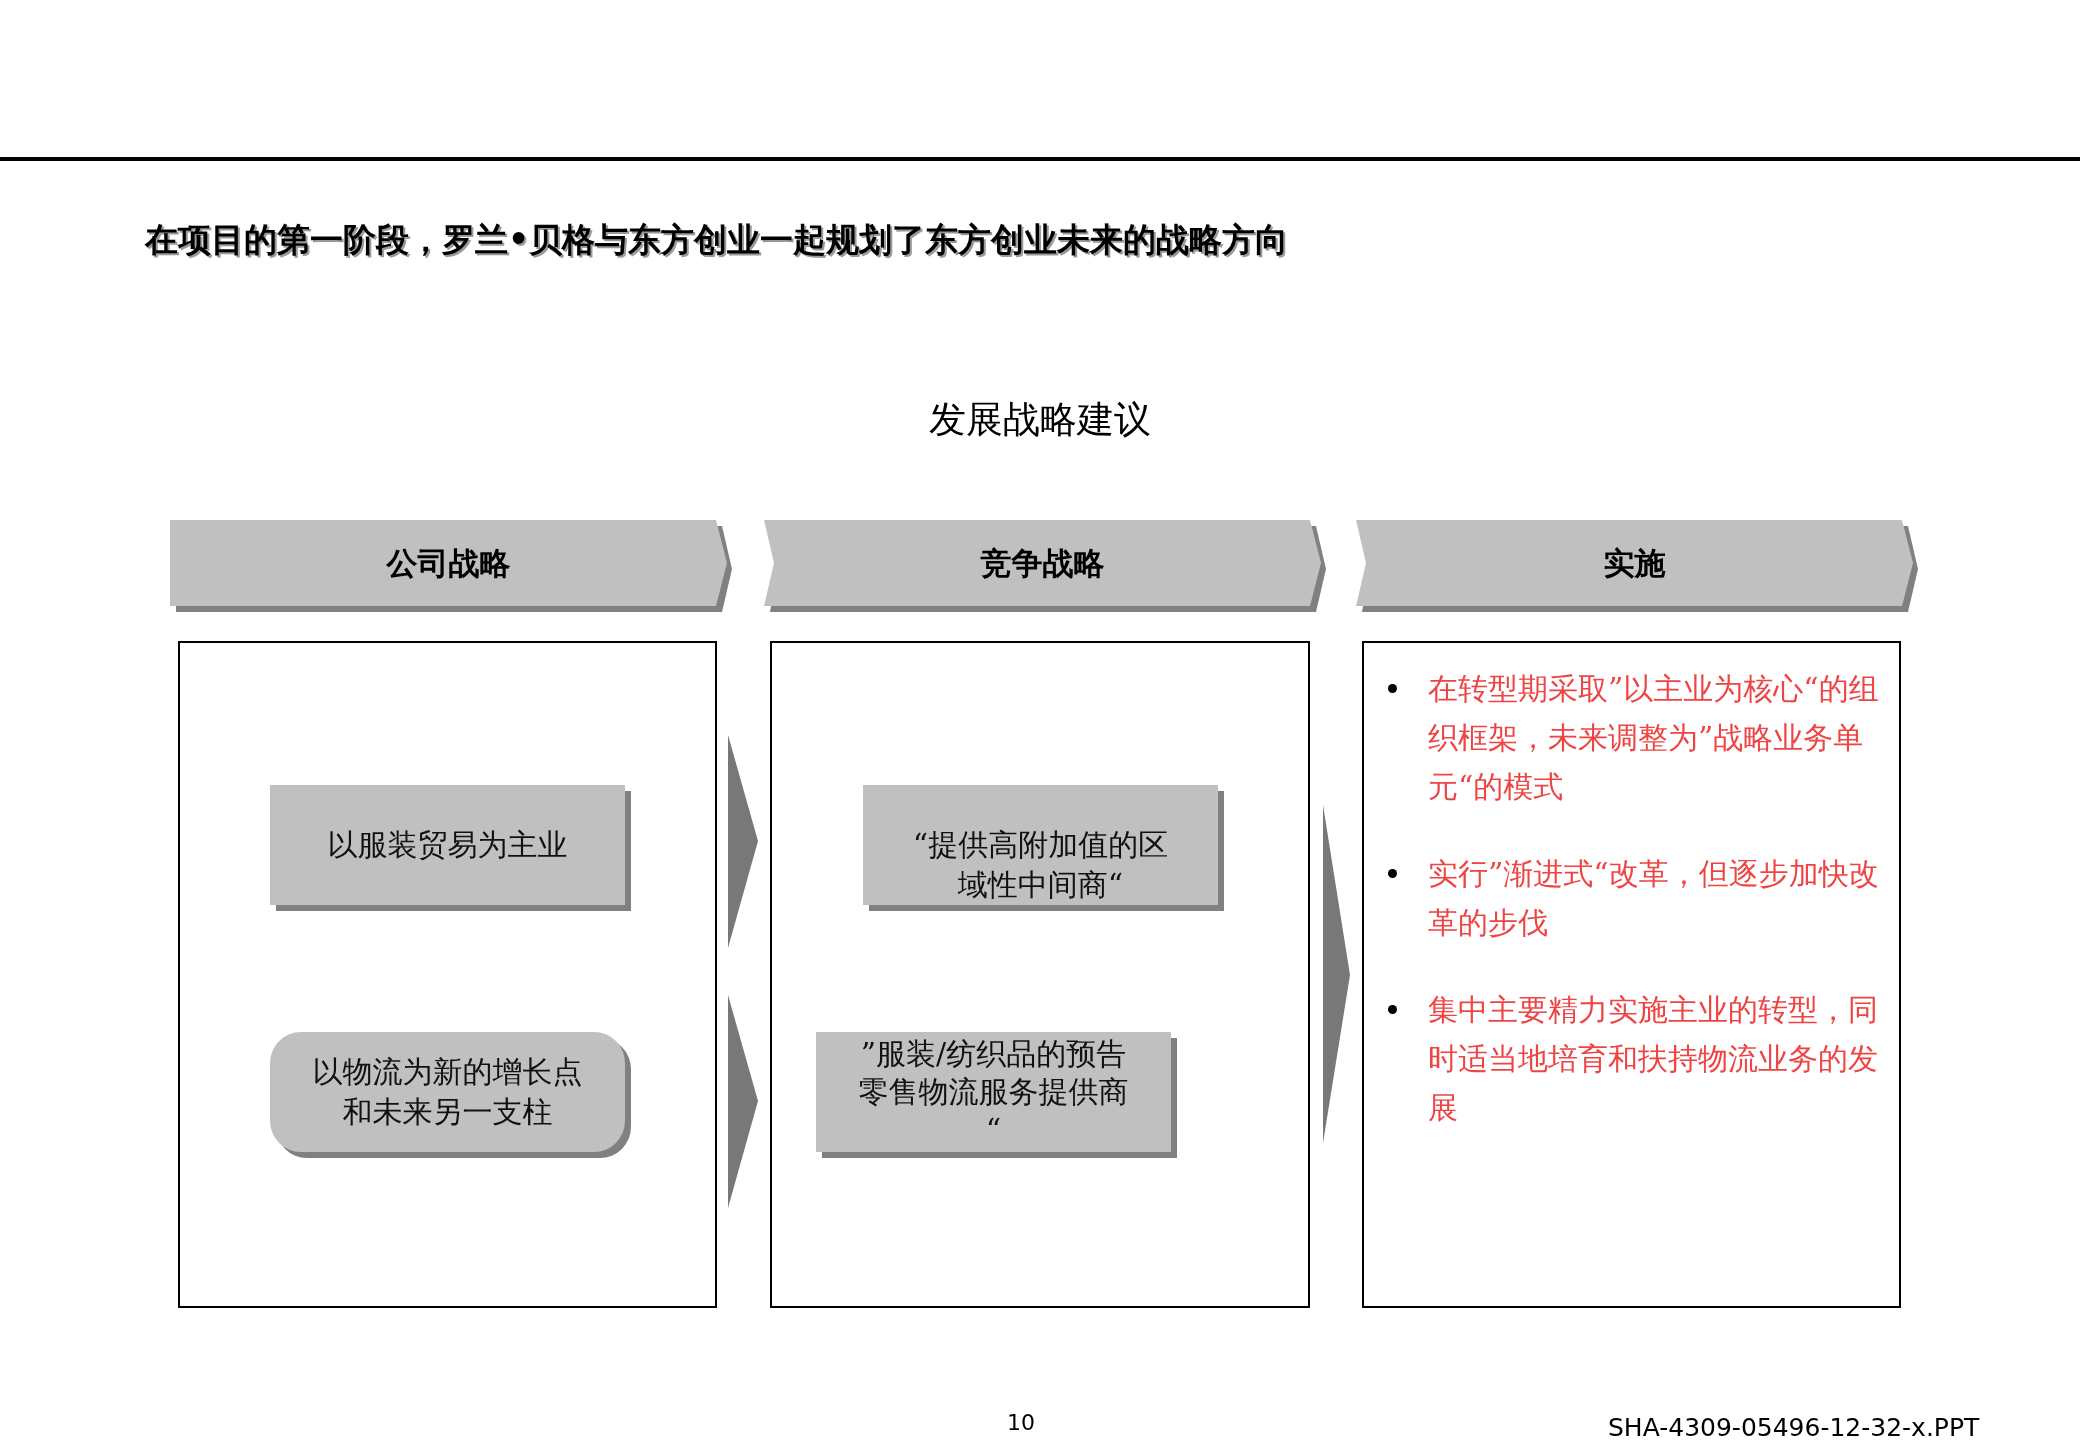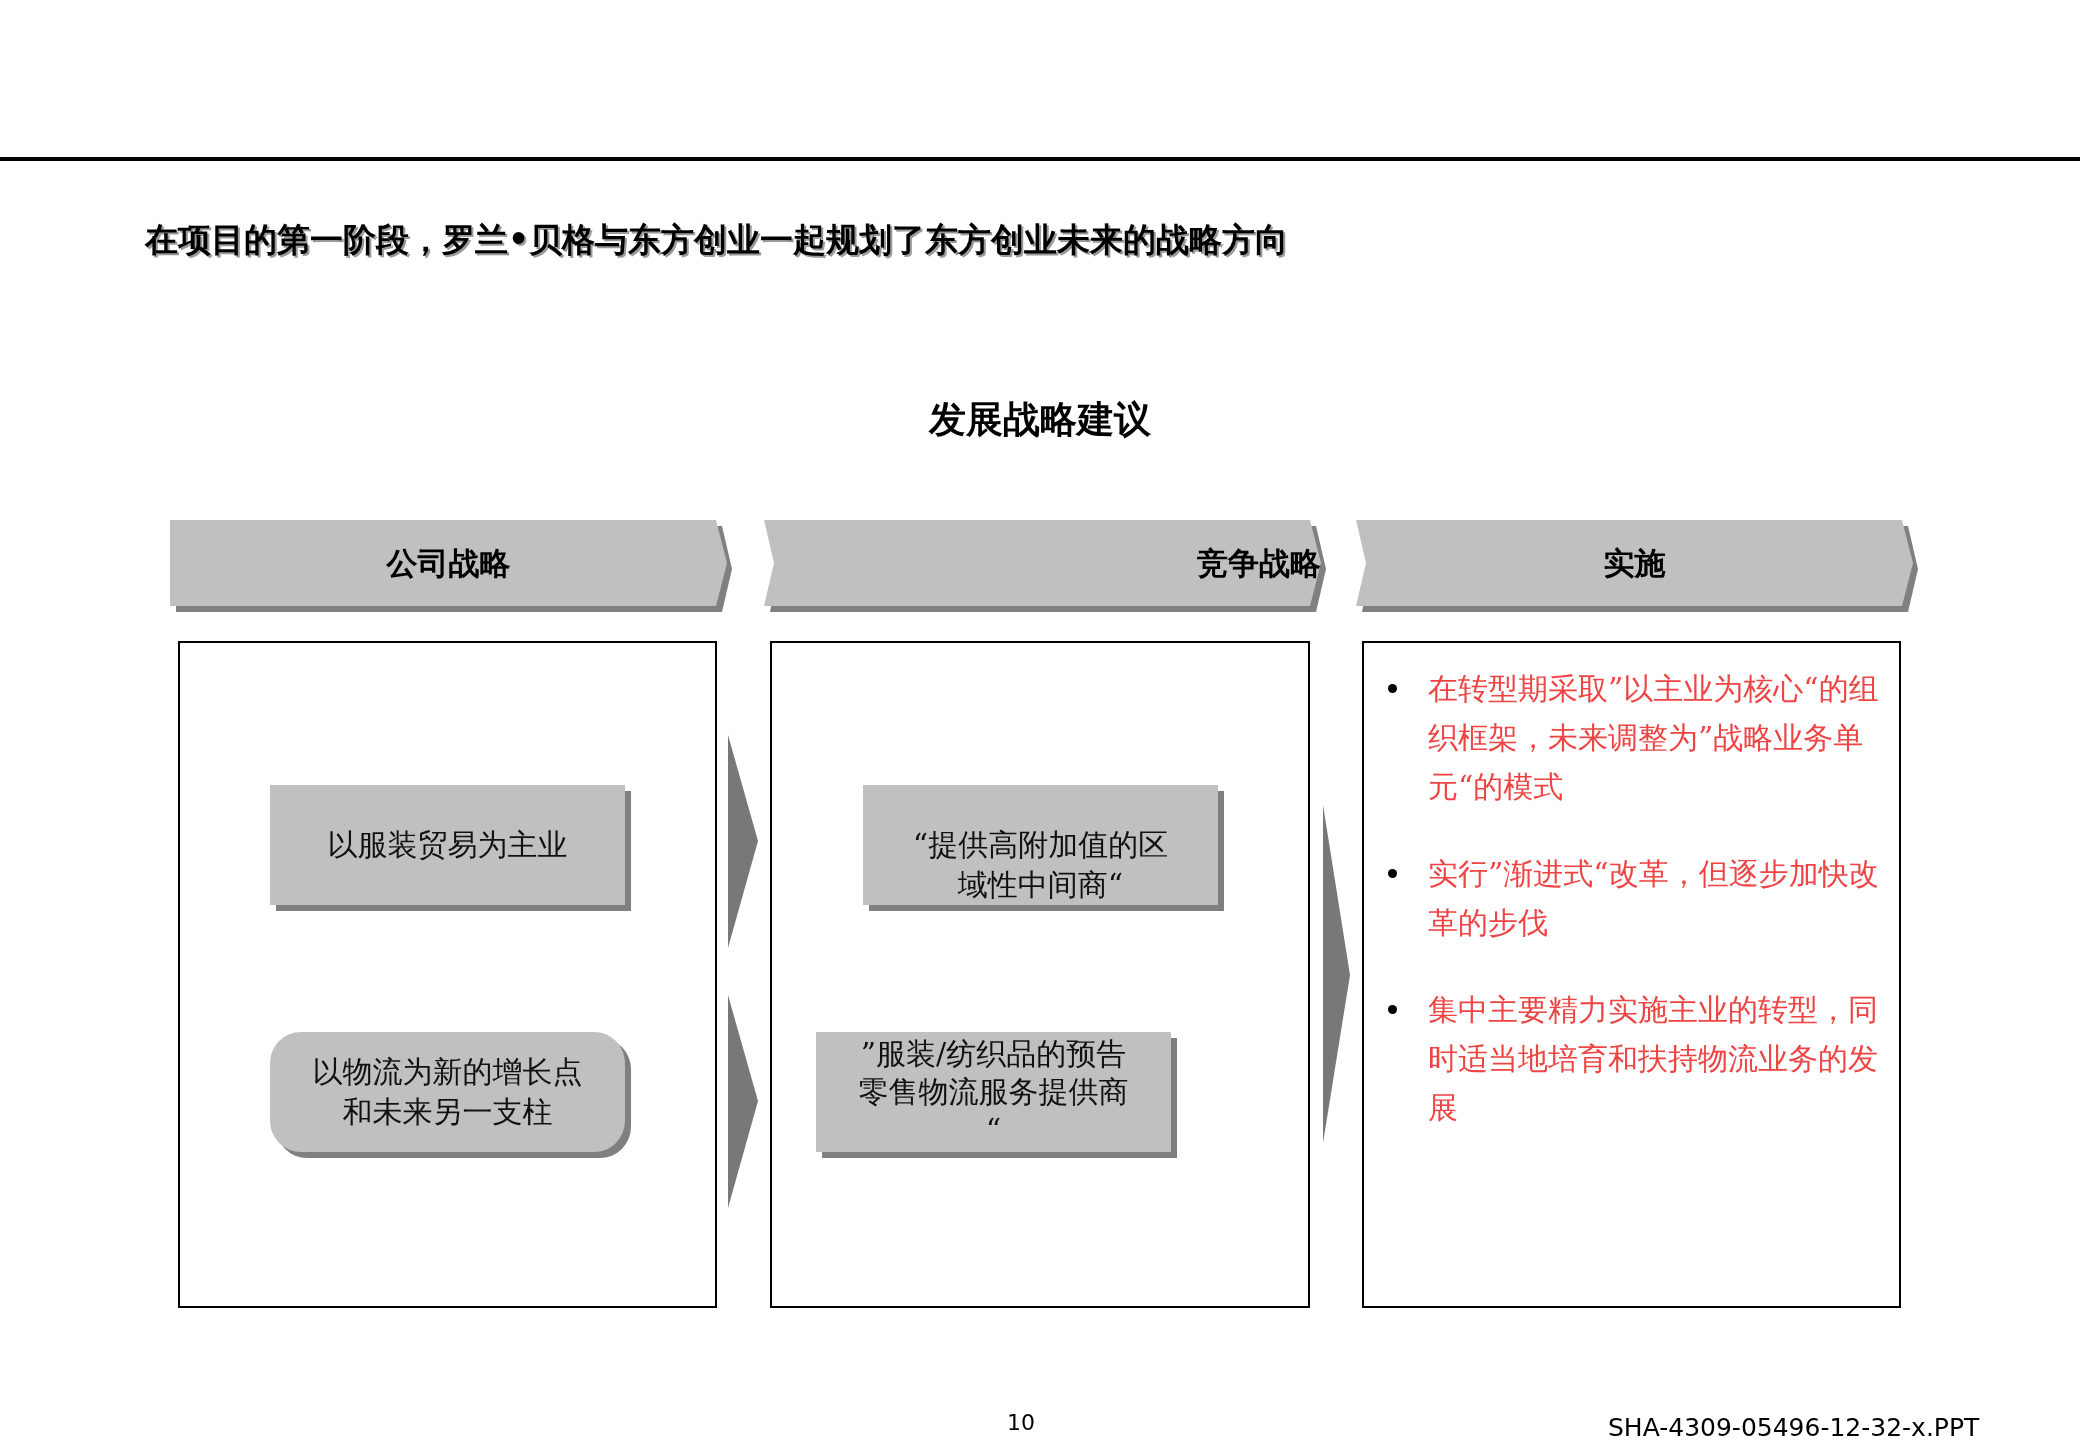--- a/index.html
+++ b/index.html
@@ -8,21 +8,21 @@
     background:#ffffff; font-family:"DejaVu Sans", "Liberation Sans", sans-serif; color:#000;
   }
   .top-rule { position:absolute; left:0; top:157px; width:2080px; height:4px; background:#000; }
   .title {
     position:absolute; left:145px; top:218px; font-size:33px; font-weight:bold;
     letter-spacing:0px; white-space:nowrap;
     text-shadow:2px 2px 0 #9a9a9a;
   }
   .subtitle {
     position:absolute; left:0; width:2080px; top:395px; text-align:center;
-    font-size:37px; font-weight:bold;
+    font-size:37px; font-weight:normal;
   }
   .chevron {
     position:absolute; top:520px; height:92px;
   }
   .chevron svg { position:absolute; left:0; top:0; }
   .chevron .label {
     position:absolute; left:0; top:0; width:100%; height:92px; line-height:92px;
     text-align:center; font-size:31px; font-weight:bold;
   }
   .panel {
@@ -63,21 +63,21 @@
     <polygon points="0,0 546,0 557,43 546,86 0,86" fill="#c0c0c0"></polygon>
   </svg>
   <div class="label" style="width:557px;height:86px;line-height:86px;">公司战略</div>
 </div>
 
 <div class="chevron" style="left:764px;width:562px;">
   <svg width="562" height="96">
     <polygon points="6,6 552,6 562,49 552,92 6,92 14,49" fill="#808080"></polygon>
     <polygon points="0,0 546,0 557,43 546,86 0,86 10,43" fill="#c0c0c0"></polygon>
   </svg>
-  <div class="label" style="width:557px;height:86px;line-height:86px;text-align:right;">竞争战略</div>
+  <div class="label" style="width:557px;height:86px;line-height:86px;">竞争战略</div>
 </div>
 
 <div class="chevron" style="left:1356px;width:562px;">
   <svg width="562" height="96">
     <polygon points="6,6 552,6 562,49 552,92 6,92 14,49" fill="#808080"></polygon>
     <polygon points="0,0 546,0 557,43 546,86 0,86 10,43" fill="#c0c0c0"></polygon>
   </svg>
   <div class="label" style="width:557px;height:86px;line-height:86px;">实施</div>
 </div>
 

